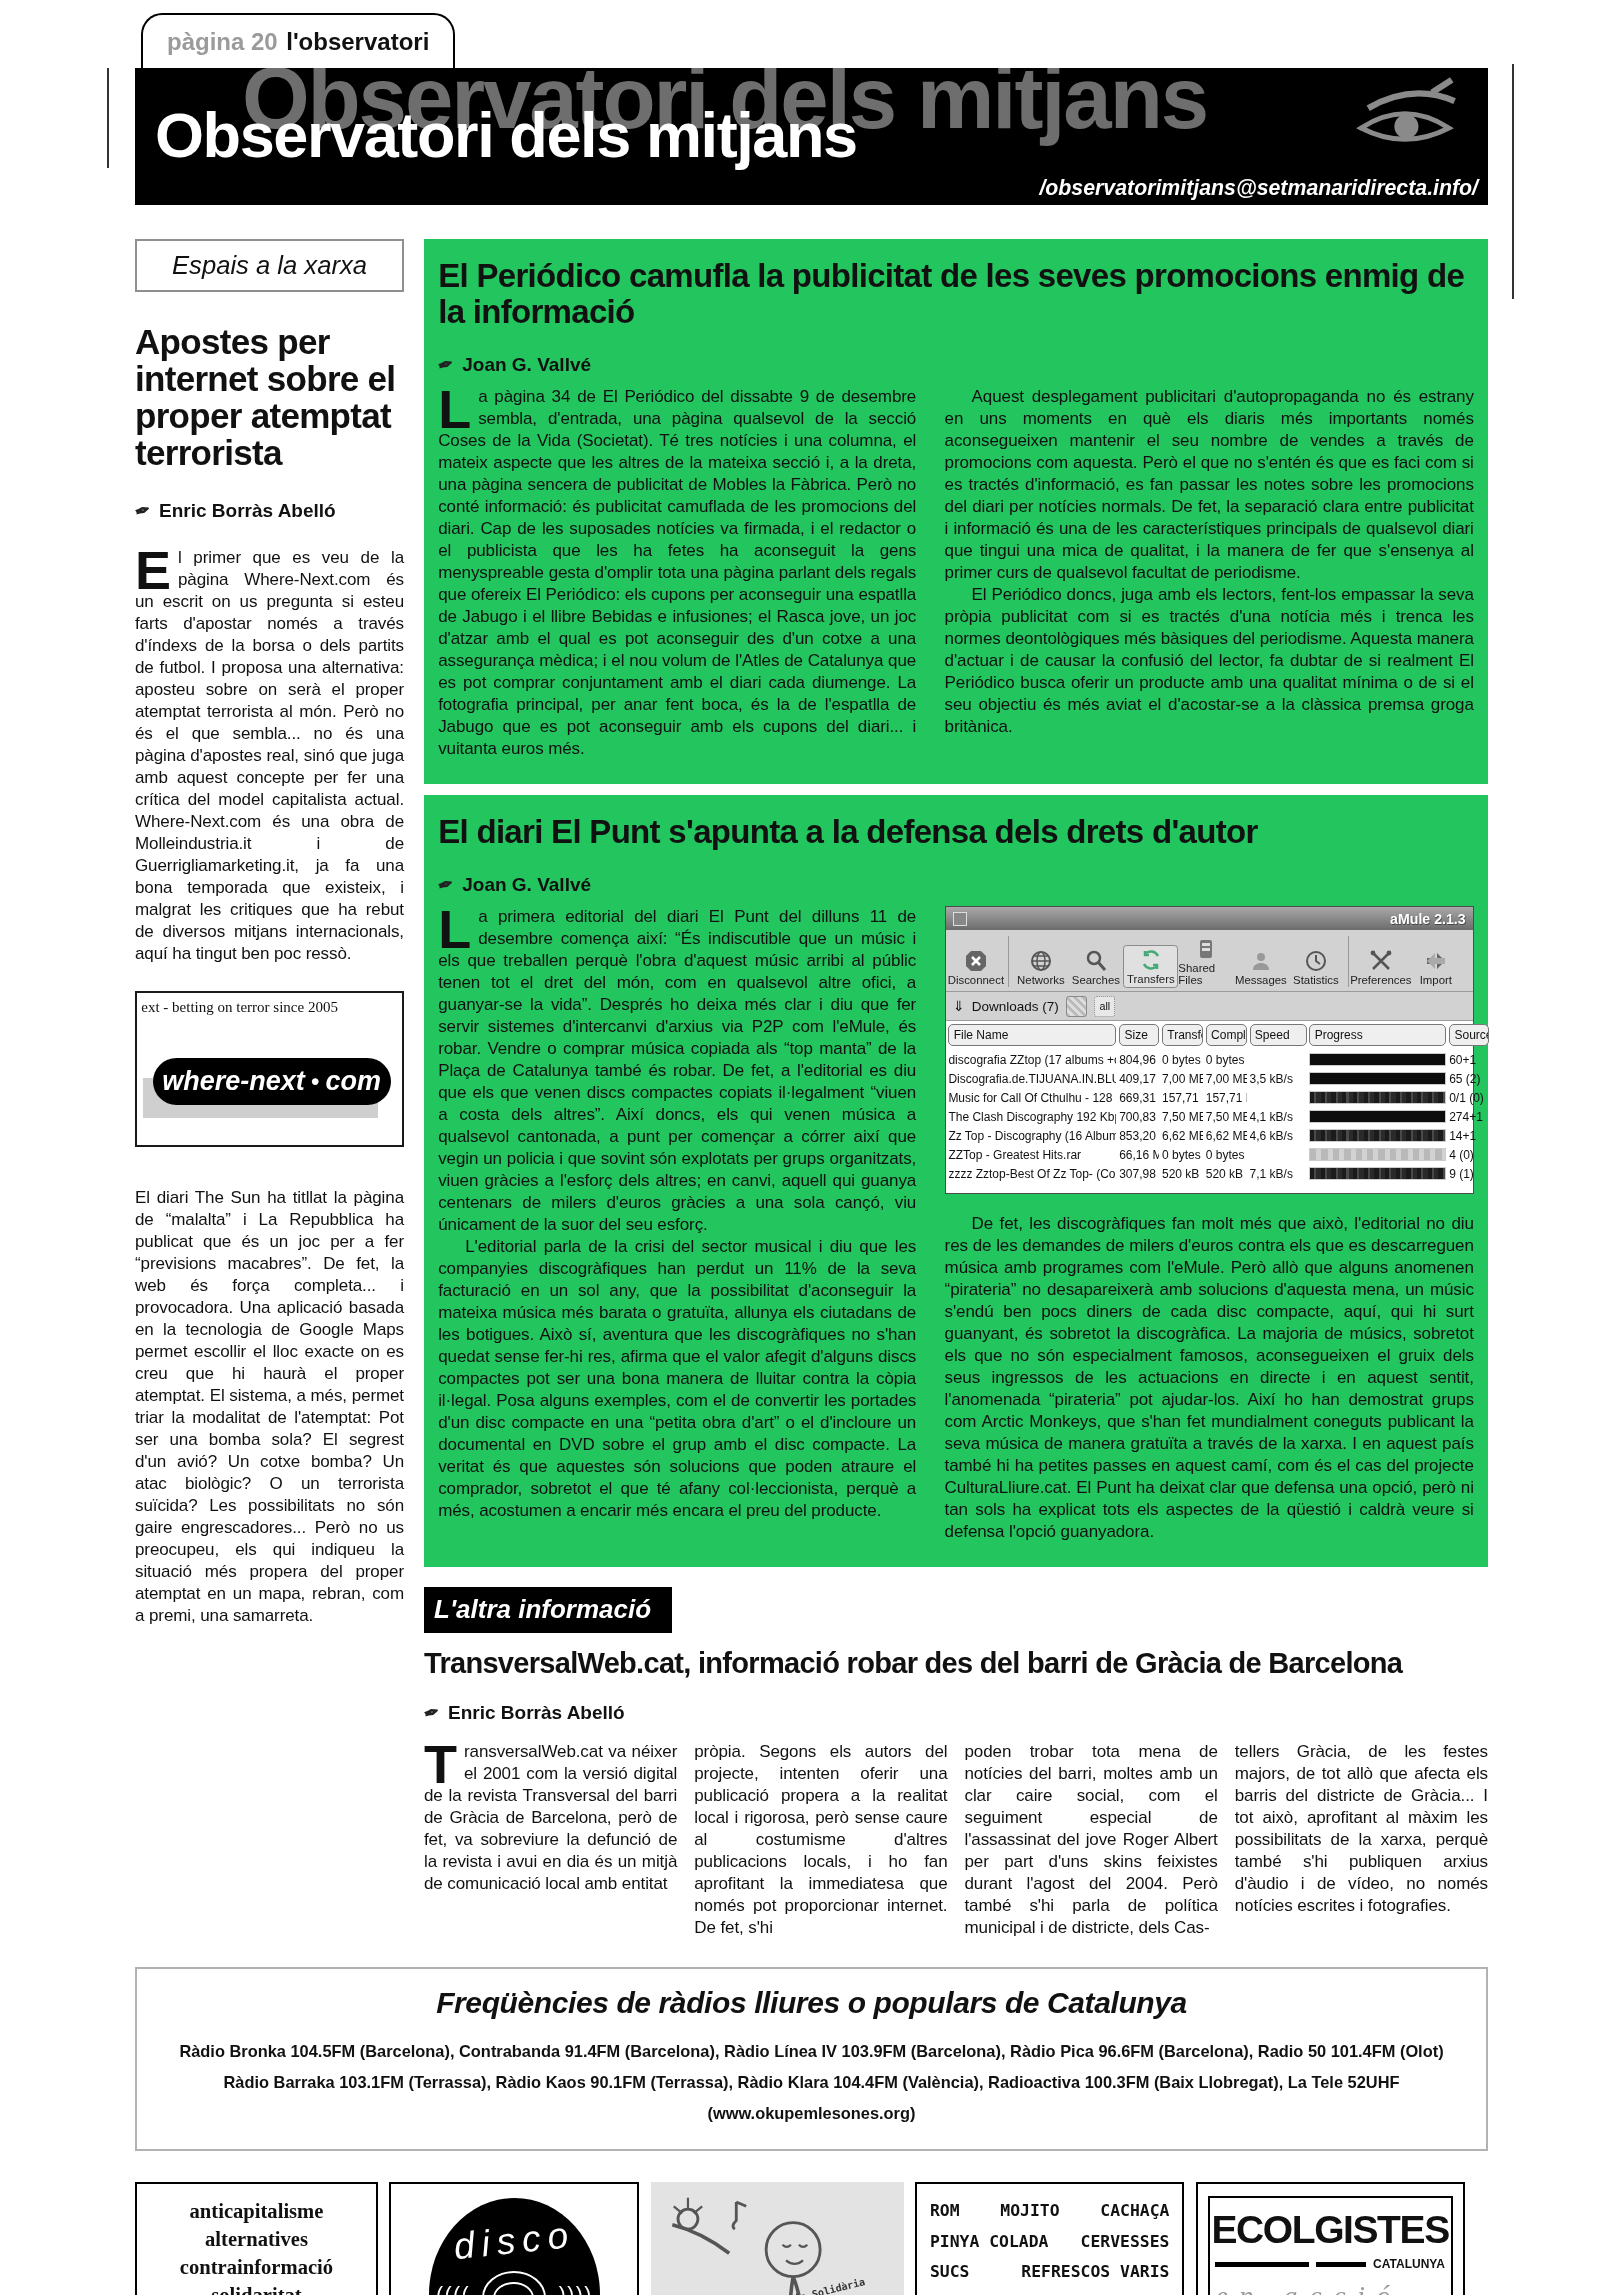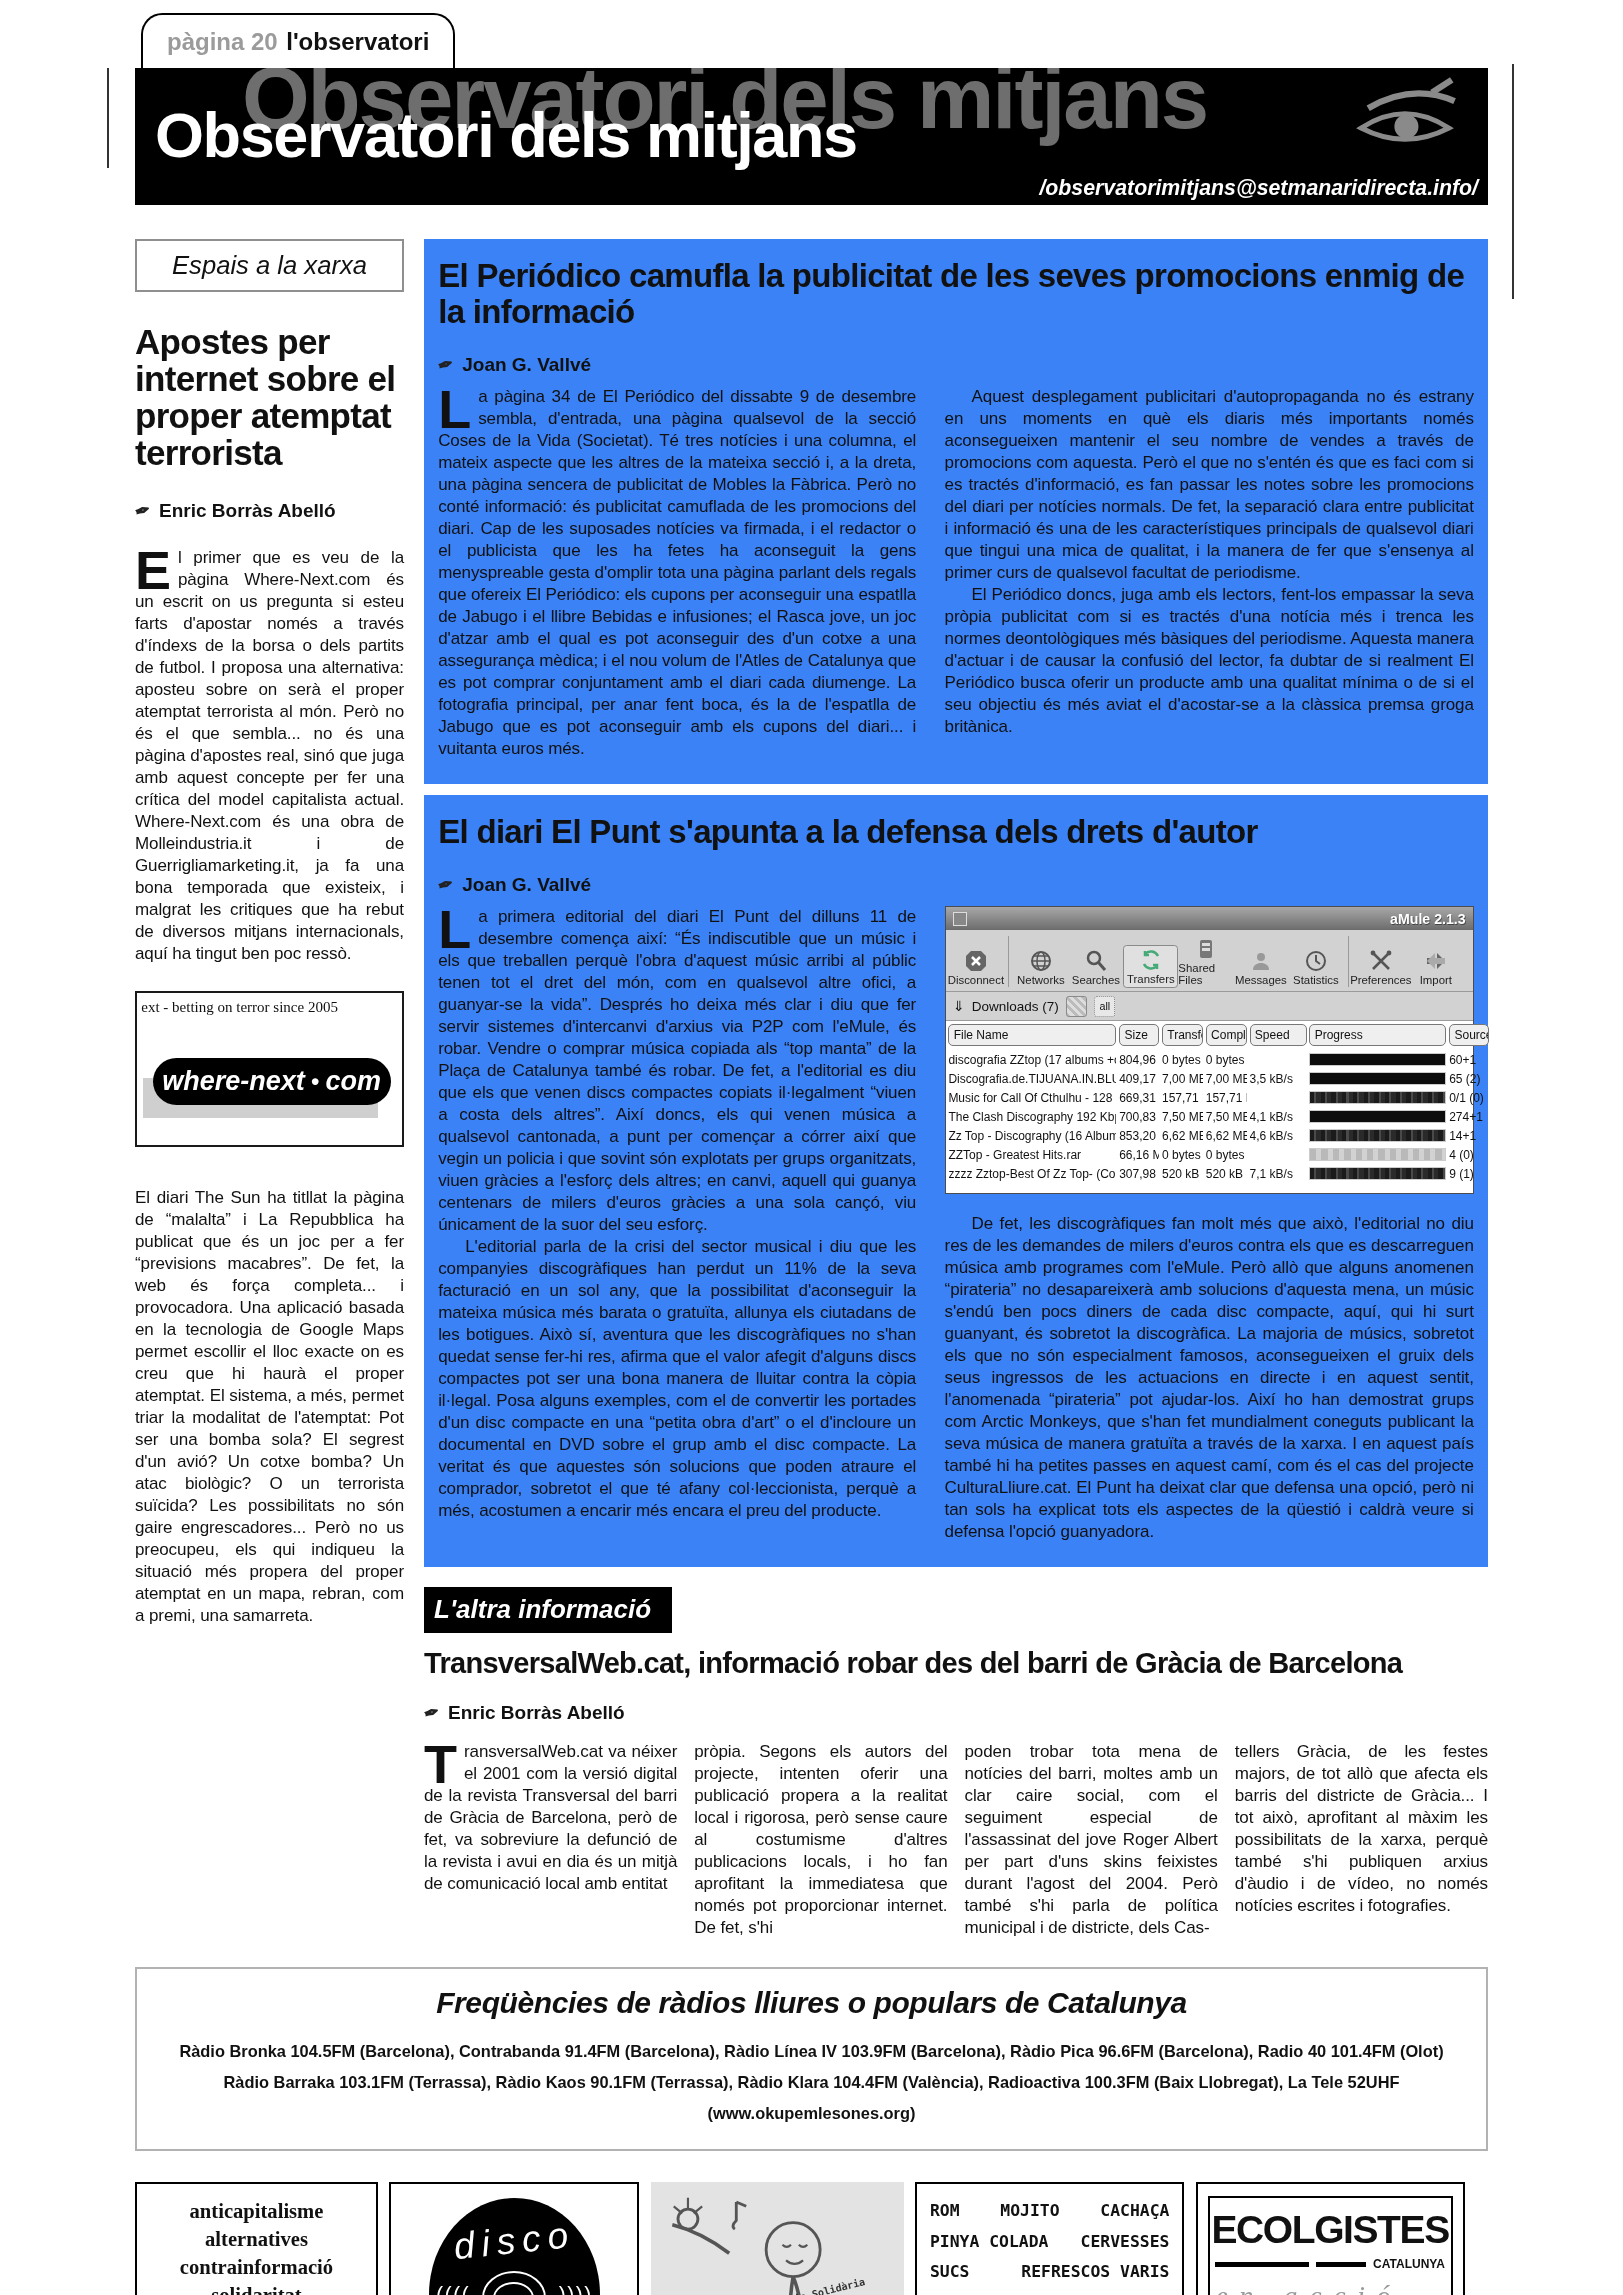--- a/index.html
+++ b/index.html
@@ -45,21 +45,21 @@
   .wherenext { margin-top:25.6px; border:2.1px solid #1a1a1a; height:156px; position:relative; background:#fff; }
   .wn-cap { font-family:"Liberation Serif", serif; font-size:15px; padding:5.7px 4.3px; }
   .wn-shadow { position:absolute; left:5.7px; top:85px; width:235px; height:40px; background:#cfcfcf; }
   .wn-pill { position:absolute; left:15.6px; top:65px; right:11.4px; height:47px; background:#000; border-radius:24px;
     color:#fff; display:flex; align-items:center; justify-content:center; gap:5.7px;
     font-size:27px; font-weight:bold; font-style:italic; }
   .wn-pill .dot { font-size:15.6px; }
   .sidebar .after-fig { margin-top:40px; }
 
   
-  .panel { background:#3b82f6; padding:18.5px 14.2px 24px; }
+  .panel { background:#22c55e; padding:18.5px 14.2px 24px; }
   .panel + .panel { margin-top:11.4px; }
   .panel h2 { font-size:33px; line-height:1.1; letter-spacing:-0.7px; margin-bottom:24px; }
   .panel .byline { margin-bottom:10px; }
   .cols { display:flex; gap:28.4px; }
   .colL { width:478px; flex:none; }
   .colR { flex:1; min-width:0; }
   .cols p.body + p.body { margin-top:0; }
   .cols p.ind { text-indent:27px; }
 
   
@@ -417,21 +417,21 @@
           <div class="tcol">
               <p class="body">tellers Gràcia, de les festes majors, de tot allò que afecta els barris del districte de Gràcia... I tot això, aprofitant al màxim les possibilitats de la xarxa, perquè també s'hi publiquen arxius d'àudio i de vídeo, no només notícies escrites i fotografies.</p>
             </div>
         </div>
       </section>
     </main>
   </div>
 
   <section class="freqbox">
     <h3>Freqüències de ràdios lliures o populars de Catalunya</h3>
-    <p>Ràdio Bronka 104.5FM (Barcelona), Contrabanda 91.4FM (Barcelona), Ràdio Línea IV 103.9FM (Barcelona), Ràdio Pica 96.6FM (Barcelona), Radio 40 101.4FM (Olot)</p>
+    <p>Ràdio Bronka 104.5FM (Barcelona), Contrabanda 91.4FM (Barcelona), Ràdio Línea IV 103.9FM (Barcelona), Ràdio Pica 96.6FM (Barcelona), Radio 50 101.4FM (Olot)</p>
     <p>Ràdio Barraka 103.1FM (Terrassa), Ràdio Kaos 90.1FM (Terrassa), Ràdio Klara 104.4FM (València), Radioactiva 100.3FM (Baix Llobregat), La Tele 52UHF (www.okupemlesones.org)</p>
   </section>
 
   <footer class="ads">
 
     <div class="ad ad-illacrua">
       <div class="alines">
         <div>anticapitalisme</div>
         <div>alternatives</div>
         <div>contrainformació</div>

